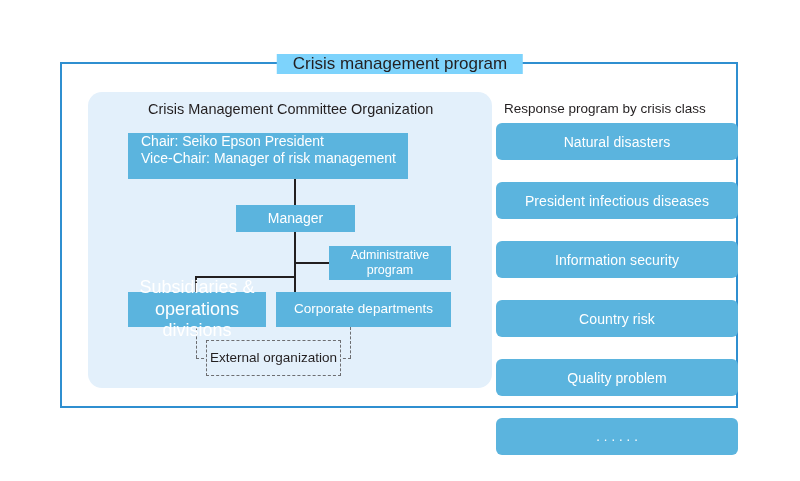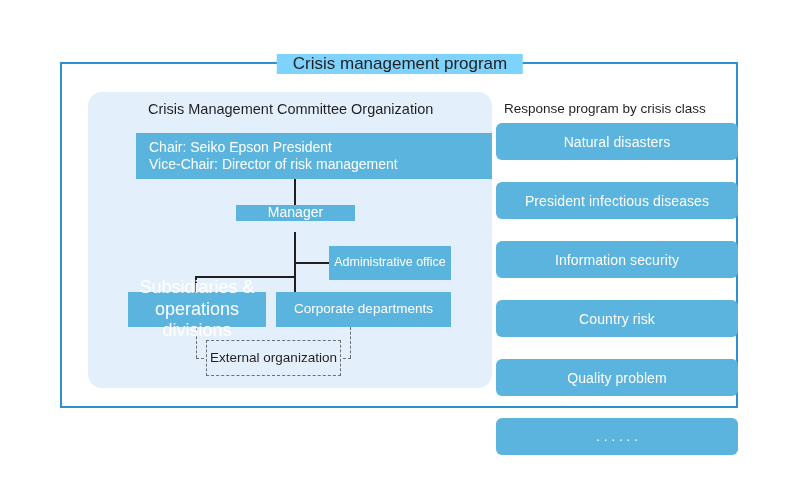--- a/index.html
+++ b/index.html
@@ -111,37 +111,36 @@
     align-items: center;
     z-index: 4;
     line-height: 1.22;
   }
   .node.center {
     justify-content: center;
     text-align: center;
   }
 
   #node-chair {
-    left: 136px;
+    left: 128px;
     top: 133px;
-    width: 356px;
+    width: 280px;
     height: 46px;
     padding-left: 13px;
     font-size: 14px;
     flex-direction: column;
     align-items: flex-start;
-    justify-content: center;
   }
   #node-chair span { display: block; }
 
   #node-manager {
     left: 236px;
     top: 205px;
     width: 119px;
-    height: 16px;
+    height: 27px;
     font-size: 14px;
   }
 
   #node-admin {
     left: 329px;
     top: 246px;
     width: 122px;
     height: 34px;
     font-size: 12.5px;
   }
@@ -215,25 +214,25 @@
 <body>
 
 <div id="figure-frame"></div>
 <div id="figure-title">Crisis management program</div>
 
 <div id="org-panel"></div>
 <div id="org-panel-title">Crisis Management Committee Organization</div>
 
 <div class="node" id="node-chair">
   <span>Chair: Seiko Epson President</span>
-  <span>Vice-Chair: Director of risk management</span>
+  <span>Vice-Chair: Manager of risk management</span>
 </div>
 
 <div class="node center" id="node-manager">Manager</div>
-<div class="node center" id="node-admin">Administrative office</div>
+<div class="node center" id="node-admin">Administrative program</div>
 <div class="node center" id="node-subsidiaries">Subsidiaries &amp; operations divisions</div>
 <div class="node center" id="node-corporate">Corporate departments</div>
 <div id="node-external">External organization</div>
 
 <div class="conn v" id="conn-chair-manager"></div>
 <div class="conn v" id="conn-manager-trunk"></div>
 <div class="conn h" id="conn-trunk-admin"></div>
 <div class="conn h" id="conn-trunk-left"></div>
 <div class="conn v" id="conn-left-down"></div>
 

